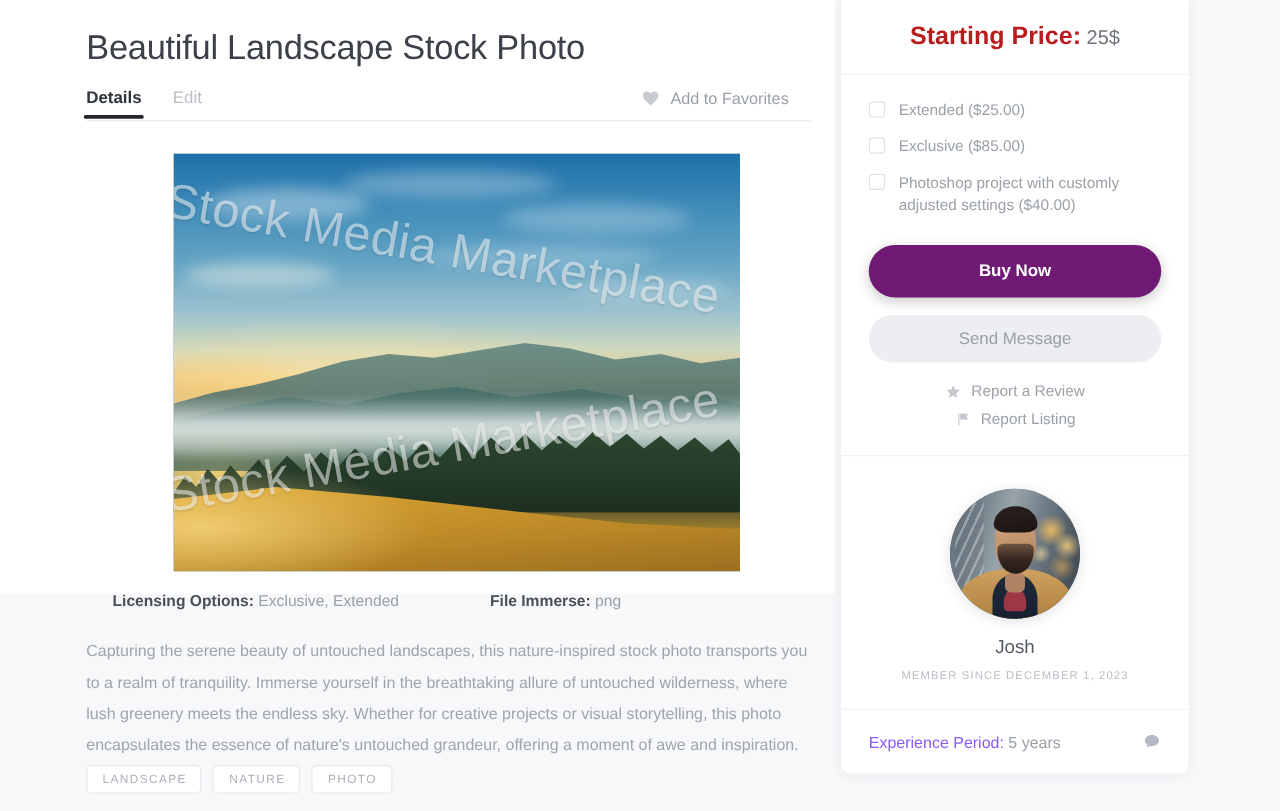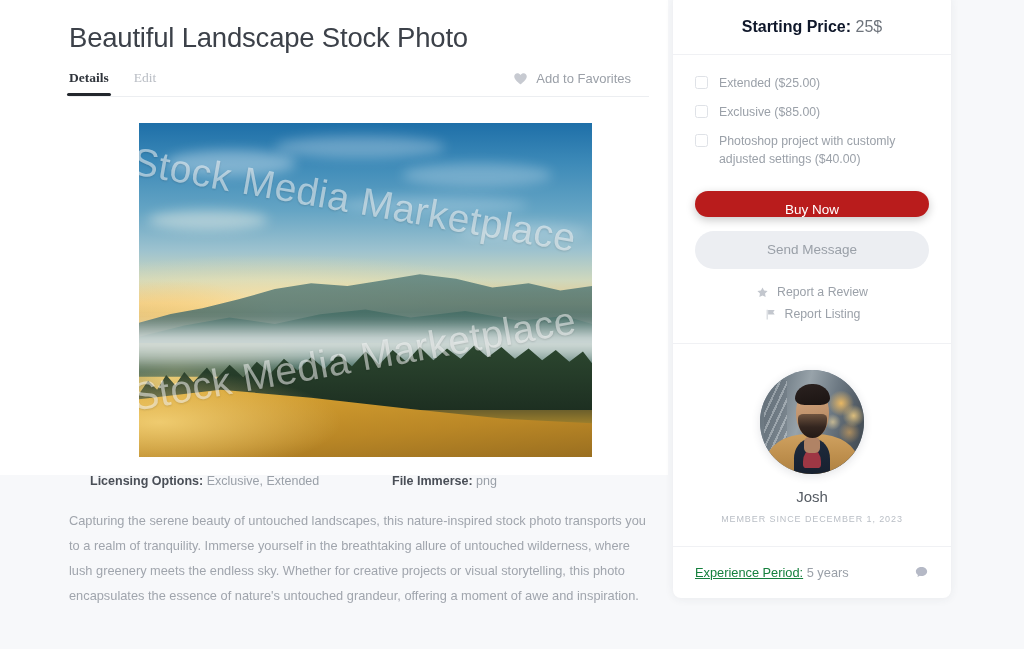--- a/index.html
+++ b/index.html
@@ -63,21 +63,21 @@
 
   .tab {
     font-size: 13.5px;
     color: #b9bdc4;
     padding: 0 0 10px 0;
     margin-right: 25px;
     position: relative;
     cursor: pointer;
     background: none;
     border: none;
-    font-family: Liberation Serif, serif;
+    font-family: Liberation Sans, sans-serif;
   }
 
   .tab.active {
     color: #2f343b;
     font-weight: 600;
   }
 
   .tab.active::after {
     content: "";
     position: absolute;
@@ -330,23 +330,23 @@
     overflow: hidden;
   }
 
   .price-block {
     padding: 24px 20px 18px;
     text-align: center;
     border-bottom: 1px solid #f0f1f4;
   }
 
   .price-label {
-    font-size: 16px;
+    font-size: 20px;
     font-weight: 700;
-    color: #0f172a;
+    color: #b91c1c;
   }
 
   .price-value {
     font-size: 16px;
     font-weight: 400;
     color: #6e747c;
   }
 
   .options-block {
     padding: 19px 22px 6px 22px;
@@ -386,24 +386,24 @@
     width: 100%;
     border: none;
     border-radius: 24px;
     font-family: inherit;
     font-size: 13.5px;
     cursor: pointer;
     text-align: center;
   }
 
   .btn-primary {
-    background: #b91c1c;
+    background: #701a75;
     color: #ffffff;
-    font-weight: 400;
-    height: 26px;
+    font-weight: 700;
+    height: 42px;
     line-height: 38px;
     box-shadow: 0 3px 10px rgba(0,0,0,0.22);
     margin-bottom: 14px;
   }
 
   .btn-secondary {
     background: #eceef2;
     color: #9aa0a8;
     font-weight: 400;
     height: 38px;
@@ -553,21 +553,21 @@
   }
 
   .experience-block {
     display: flex;
     align-items: center;
     justify-content: space-between;
     padding: 18px 22px;
   }
 
   .experience-text { font-size: 12.8px; }
-  .exp-label { color: #15803d; text-decoration: underline; }
+  .exp-label { color: #8b5cf6; }
   .exp-value { color: #9aa0a8; }
 
   .chat-icon {
     width: 15px;
     height: 15px;
     display: block;
     color: #b5b9c6;
     cursor: pointer;
   }
 </style>
@@ -619,20 +619,25 @@
         <span class="meta-value">Exclusive, Extended</span>
       </div>
       <div class="meta-item fileformat">
         <span class="meta-label">File Immerse:</span>
         <span class="meta-value">png</span>
       </div>
     </div>
 
     <p class="description">Capturing the serene beauty of untouched landscapes, this nature-inspired stock photo transports you to a realm of tranquility. Immerse yourself in the breathtaking allure of untouched wilderness, where lush greenery meets the endless sky. Whether for creative projects or visual storytelling, this photo encapsulates the essence of nature's untouched grandeur, offering a moment of awe and inspiration.</p>
 
+    <div class="tags">
+      <span class="tag">LANDSCAPE</span>
+      <span class="tag">NATURE</span>
+      <span class="tag">PHOTO</span>
+    </div>
 
   </div>
 
   <aside class="sidebar">
 
     <div class="price-block">
       <span class="price-label">Starting Price:</span>
       <span class="price-value">25$</span>
     </div>
 

